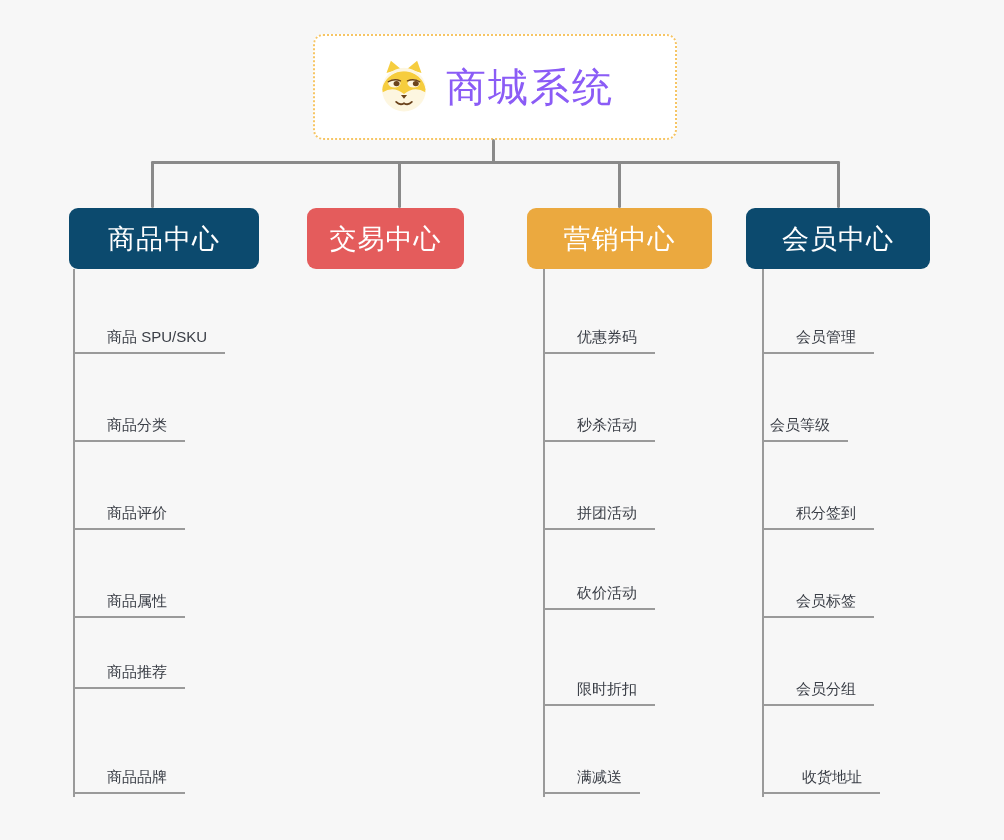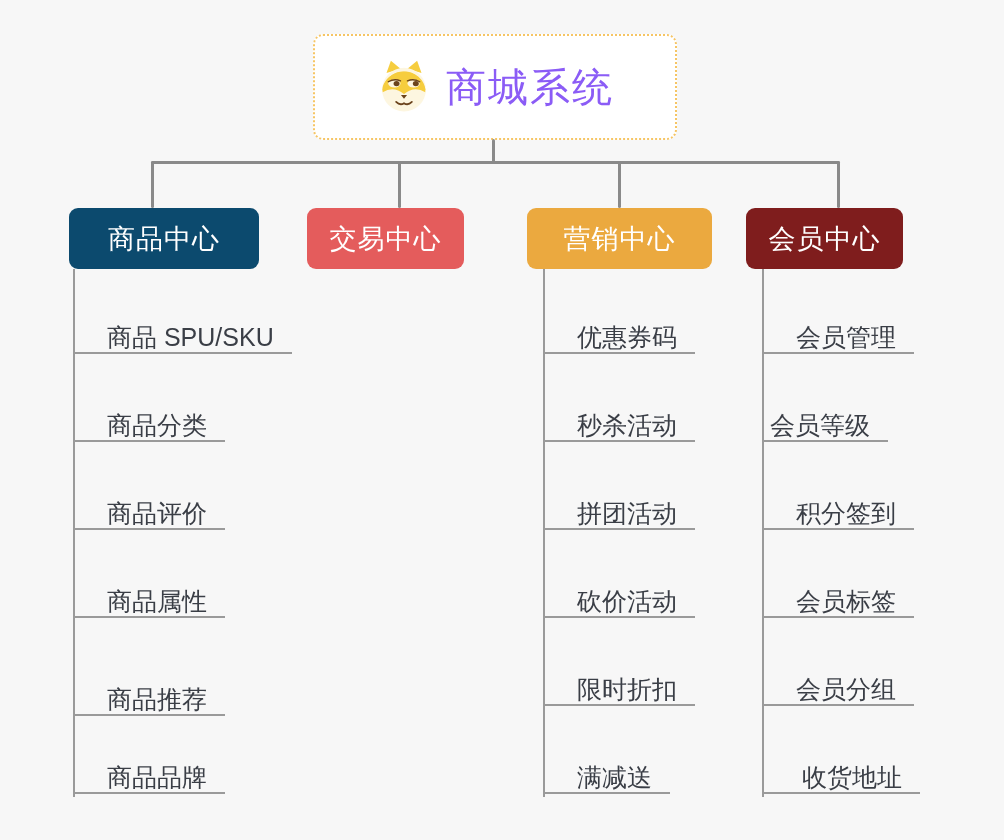--- a/index.html
+++ b/index.html
@@ -65,21 +65,21 @@
     width: 2px; height: 528px;
     background: #9a9a9a;
   }
   .child-item {
     position: absolute;
     left: 0;
     height: 32px;
     line-height: 34px;
     padding: 0 18px 0 34px;
     border-bottom: 2px solid #9a9a9a;
-    font-size: 25px;
+    font-size: 15px;
     color: #3a3e46;
     white-space: nowrap;
   }
 </style>
 </head>
 <body>
 
 <div id="canvas">
 
   <div class="root-node">
@@ -121,21 +121,21 @@
     </div>
       <div class="child-item" style="top: 227px;">
       <span>商品评价</span>
     </div>
       <div class="child-item" style="top: 139px;">
       <span>商品分类</span>
     </div>
       <div class="child-item" style="top: 315px;">
       <span>商品属性</span>
     </div>
-      <div class="child-item" style="top: 413px;">
+      <div class="child-item" style="top: 386px;">
       <span>商品推荐</span>
     </div>
       <div class="child-item" style="top: 491px;">
       <span>商品品牌</span>
     </div>
     </div>
     <div class="conn v" style="left: 398px; top: 161px; height: 47px;"></div>
     <div class="branch-box" style="left: 307px; width: 157px; background: rgb(228, 92, 92);">
       <span>交易中心</span>
     </div>
@@ -147,32 +147,32 @@
       <div class="vline"></div>
       <div class="child-item" style="top: 51px;">
       <span>优惠券码</span>
     </div>
       <div class="child-item" style="top: 139px;">
       <span>秒杀活动</span>
     </div>
       <div class="child-item" style="top: 227px;">
       <span>拼团活动</span>
     </div>
-      <div class="child-item" style="top: 315px; text-align: right;">
+      <div class="child-item" style="top: 307px; text-align: right;">
       <span>砍价活动</span>
     </div>
       <div class="child-item" style="top: 403px;">
       <span>限时折扣</span>
     </div>
       <div class="child-item" style="top: 491px;">
       <span>满减送</span>
     </div>
     </div>
     <div class="conn v" style="left: 836.5px; top: 161px; height: 47px;"></div>
-    <div class="branch-box" style="left: 746px; width: 157px; background: #7f1d1d;">
+    <div class="branch-box" style="left: 746px; width: 184px; background: #0c4a6e;">
       <span>会员中心</span>
     </div>
     <div class="child-col" style="left: 762px;">
       <div class="vline"></div>
       <div class="child-item" style="top: 51px;">
       <span>会员管理</span>
     </div>
       <div class="child-item" style="top: 139px; padding-left: 8px;">
       <span>会员等级</span>
     </div>

